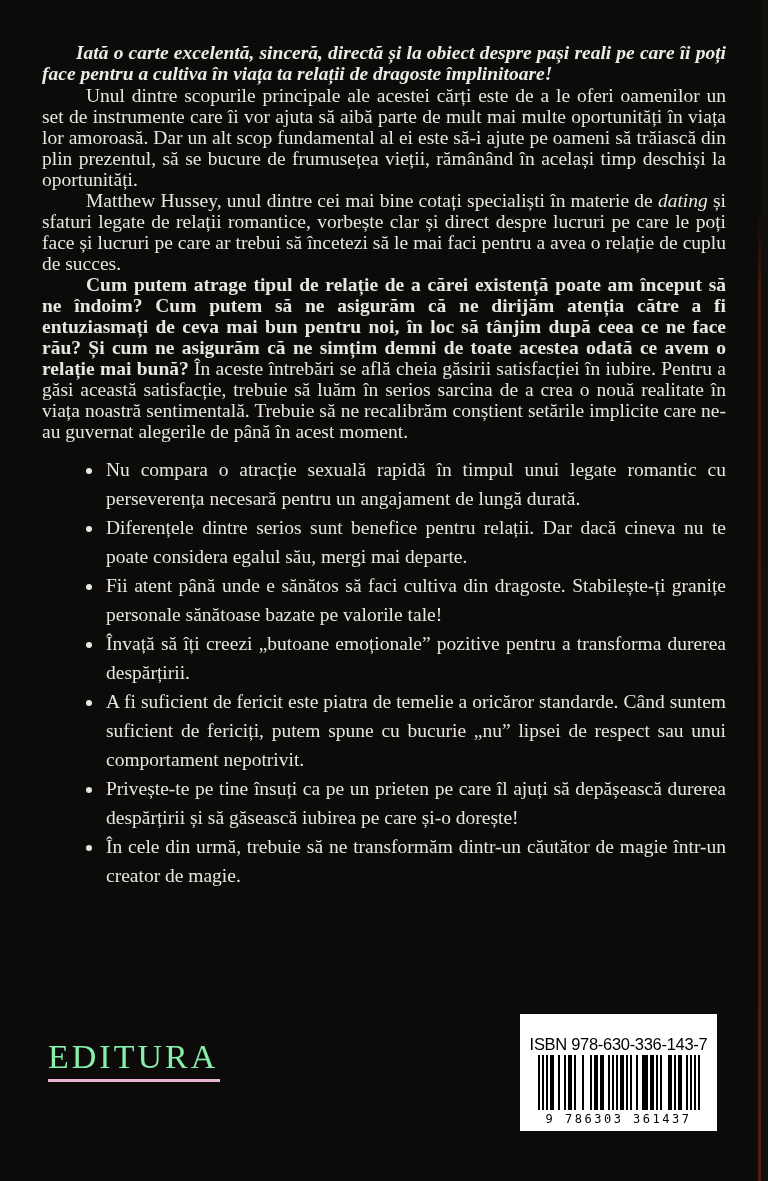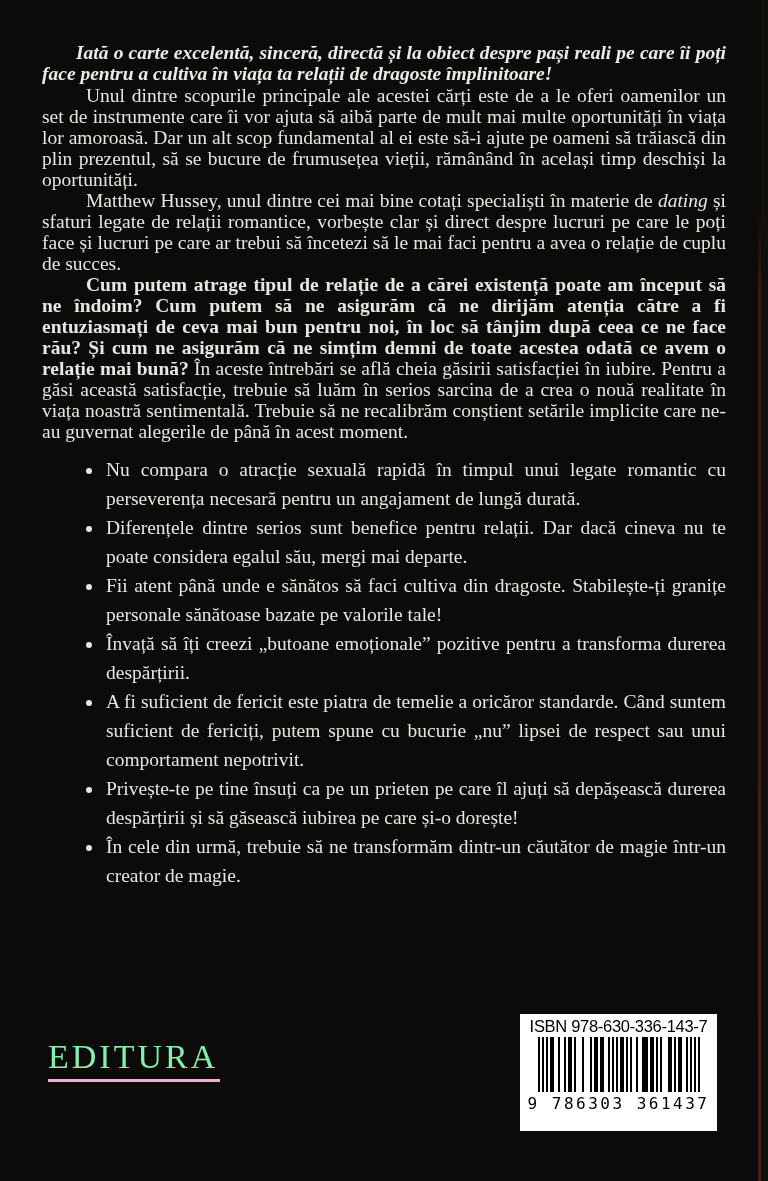--- a/index.html
+++ b/index.html
@@ -71,39 +71,39 @@
     font-size:34px;
     letter-spacing:9px;
     line-height:34px;
   }
   .barcode-box{
     position:absolute;left:520px;top:1014px;
     width:197px;height:117px;
     background:#ffffff;
     color:#000;
     box-sizing:border-box;
-    padding:3px 6px 2px 6px;
+    padding:21px 6px 2px 6px;
     display:flex;flex-direction:column;align-items:center;
   }
   .isbn-label{
     font-family:"Liberation Sans", sans-serif;
     font-size:16.5px;
     letter-spacing:-0.3px;
     white-space:nowrap;
     line-height:19px;
   }
   .bars{
     display:flex;
     height:55px;
     margin-top:1px;
     align-items:stretch;
   }
   .barcode-number{
     font-family:"DejaVu Sans Mono", monospace;
-    font-size:16px;
+    font-size:12px;
     letter-spacing:2.5px;
     margin-top:2px;
     white-space:nowrap;
   }
 </style>
 </head>
 <body>
 
 <div class="edge-strip"></div>
 <div class="edge-line"></div>

